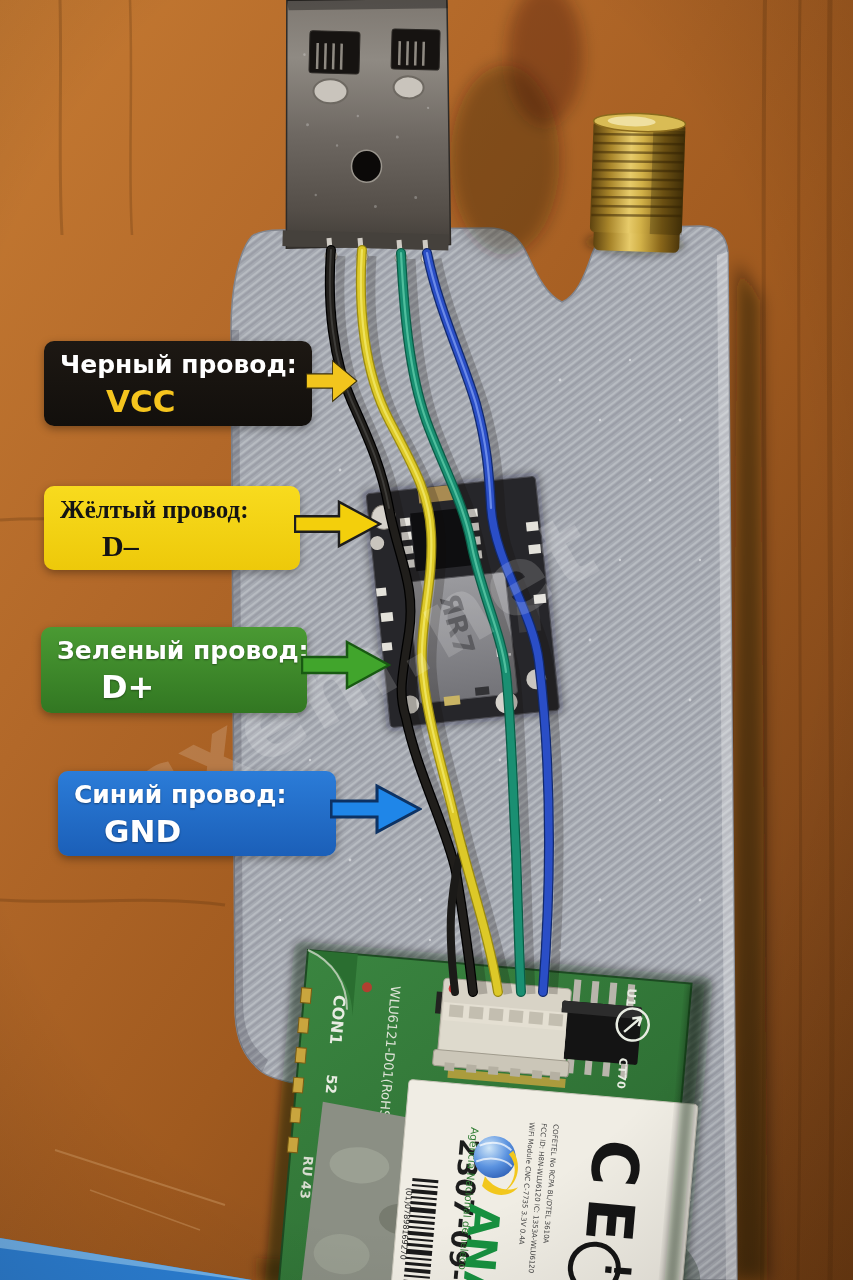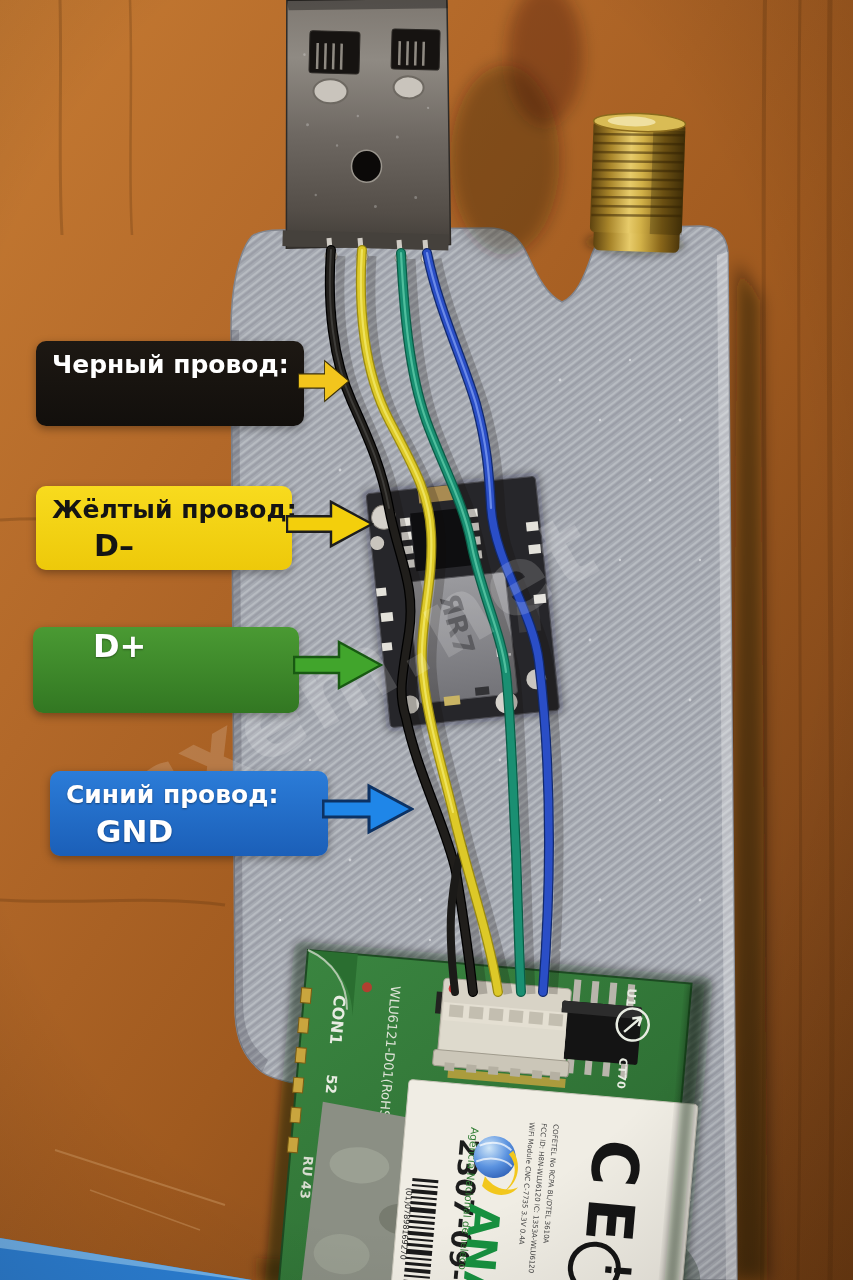--- a/index.html
+++ b/index.html
@@ -1,28 +1,28 @@
 <!DOCTYPE html>
 <html><head>
 <meta charset="utf-8">
 <style>
   html,body{margin:0;padding:0;background:#222;}
   #photo{position:relative;width:853px;height:1280px;overflow:hidden;
          font-family:"DejaVu Sans", sans-serif;}
   #scene{position:absolute;left:0;top:0;}
-  .lbl{position:absolute;border-radius:10px;box-shadow:0 3px 8px rgba(0,0,0,.35);}
+  .lbl{position:absolute;border-radius:10px;box-shadow:0 3px 8px rgba(0,0,0,.35);margin-left:8px;}
   .lbl .l1{font-weight:bold;font-size:25px;line-height:34px;padding:7px 10px 0 16px;white-space:nowrap;}
   .lbl .l2{font-weight:bold;font-size:30px;line-height:38px;white-space:nowrap;}
   .arr{position:absolute;top:14px;}
   .lbl-0{left:36px;top:341px;width:268px;height:85px;background:linear-gradient(#1d1813,#120f0c);}
   .lbl-0 .l1{color:#ffffff;}
   .lbl-0 .l2{color:#f6c51e;padding-left:62px;font-size:31px;}
   .lbl-0 .arr{right:-46px;width:52px;height:46px;top:17px;}
   .arr-0{fill:#f2c51d;stroke:#3c3108;stroke-width:1.5;}
-  .lbl-1{left:36px;top:486px;width:256px;height:84px;background:linear-gradient(#f8db1e,#edc90a);}
+  .lbl-1{left:36px;top:486px;width:256px;height:84px;background:linear-gradient(#f8db1e,#edc90a);font-family:Liberation Serif, serif;}
   .lbl-1 .l1{color:#141414;}
   .lbl-1 .l2{color:#141414;padding-left:58px;}
   .lbl-1 .arr{right:-82px;width:88px;height:50px;top:13px;}
   .arr-1{fill:#f3cf0c;stroke:#1d1d1d;stroke-width:2.5;}
   .lbl-2{left:33px;top:627px;width:266px;height:86px;background:linear-gradient(#4a9a33,#327722);}
   .lbl-2 .l1{color:#ffffff;text-shadow:0 1px 2px rgba(0,0,0,.4);}
   .lbl-2 .l2{color:#ffffff;padding-left:60px;font-size:32px;text-shadow:0 1px 2px rgba(0,0,0,.4);}
   .lbl-2 .arr{right:-84px;width:90px;height:52px;top:12px;}
   .arr-2{fill:#41a52c;stroke:#185912;stroke-width:2.5;}
   .lbl-3{left:50px;top:771px;width:278px;height:85px;background:linear-gradient(#2b7cd8,#1b5fb8);}
@@ -429,32 +429,34 @@
     </g>
   </g>
 
   <text transform="translate(150,830) rotate(-30)" x="0" y="0" font-size="95" font-weight="bold" fill="#ffffff" opacity="0.16" letter-spacing="4">cxem.net</text>
 
   <rect x="0" y="0" width="853" height="1280" fill="url(#vign)"></rect>
 </svg>
 
 <div class="lbl lbl-0">
   <div class="l1">Черный провод:</div>
+  <div class="l2">VCC</div>
   <svg class="arr" viewBox="0 0 90 52" preserveAspectRatio="none">
     <polygon class="arr-0" points="1,18 46,18 46,3 88,26 46,49 46,34 1,34"></polygon>
   </svg>
 </div>
 <div class="lbl lbl-1">
   <div class="l1">Жёлтый провод:</div>
   <div class="l2">D–</div>
   <svg class="arr" viewBox="0 0 90 52" preserveAspectRatio="none">
     <polygon class="arr-1" points="1,18 46,18 46,3 88,26 46,49 46,34 1,34"></polygon>
   </svg>
 </div>
 <div class="lbl lbl-2">
+  <div class="l1">Зеленый провод:</div>
   <div class="l2">D+</div>
   <svg class="arr" viewBox="0 0 90 52" preserveAspectRatio="none">
     <polygon class="arr-2" points="1,18 46,18 46,3 88,26 46,49 46,34 1,34"></polygon>
   </svg>
 </div>
 <div class="lbl lbl-3">
   <div class="l1">Синий провод:</div>
   <div class="l2">GND</div>
   <svg class="arr" viewBox="0 0 90 52" preserveAspectRatio="none">
     <polygon class="arr-3" points="1,18 46,18 46,3 88,26 46,49 46,34 1,34"></polygon>

